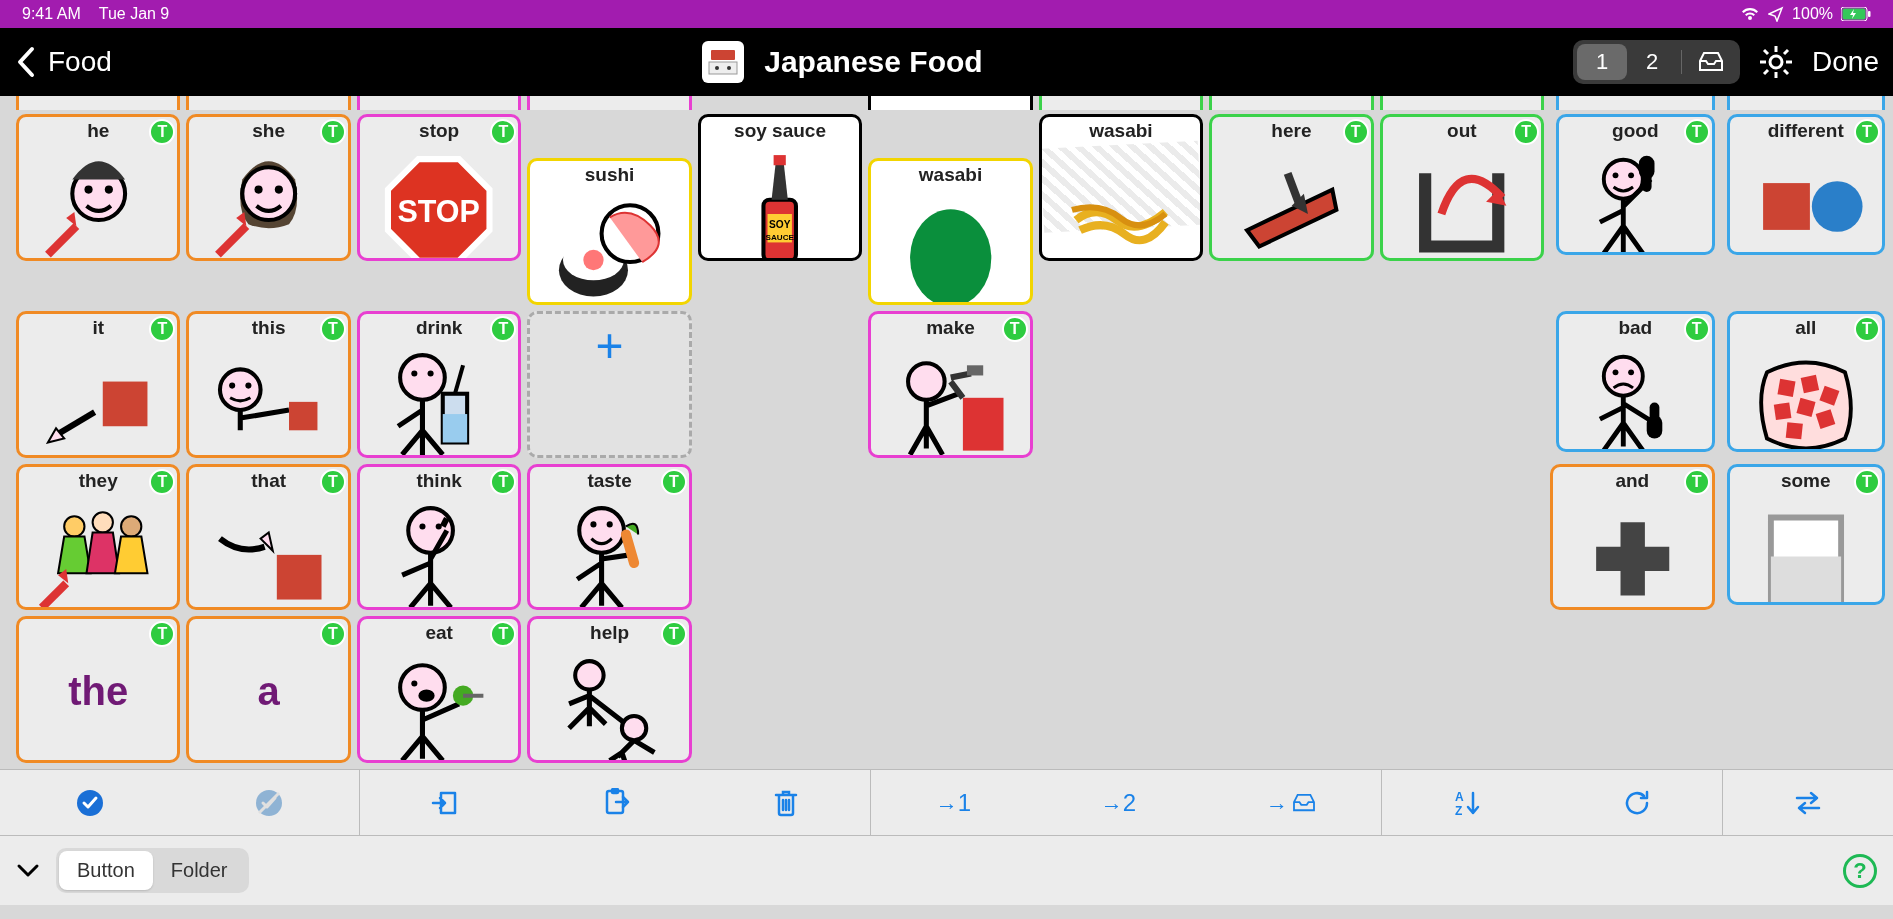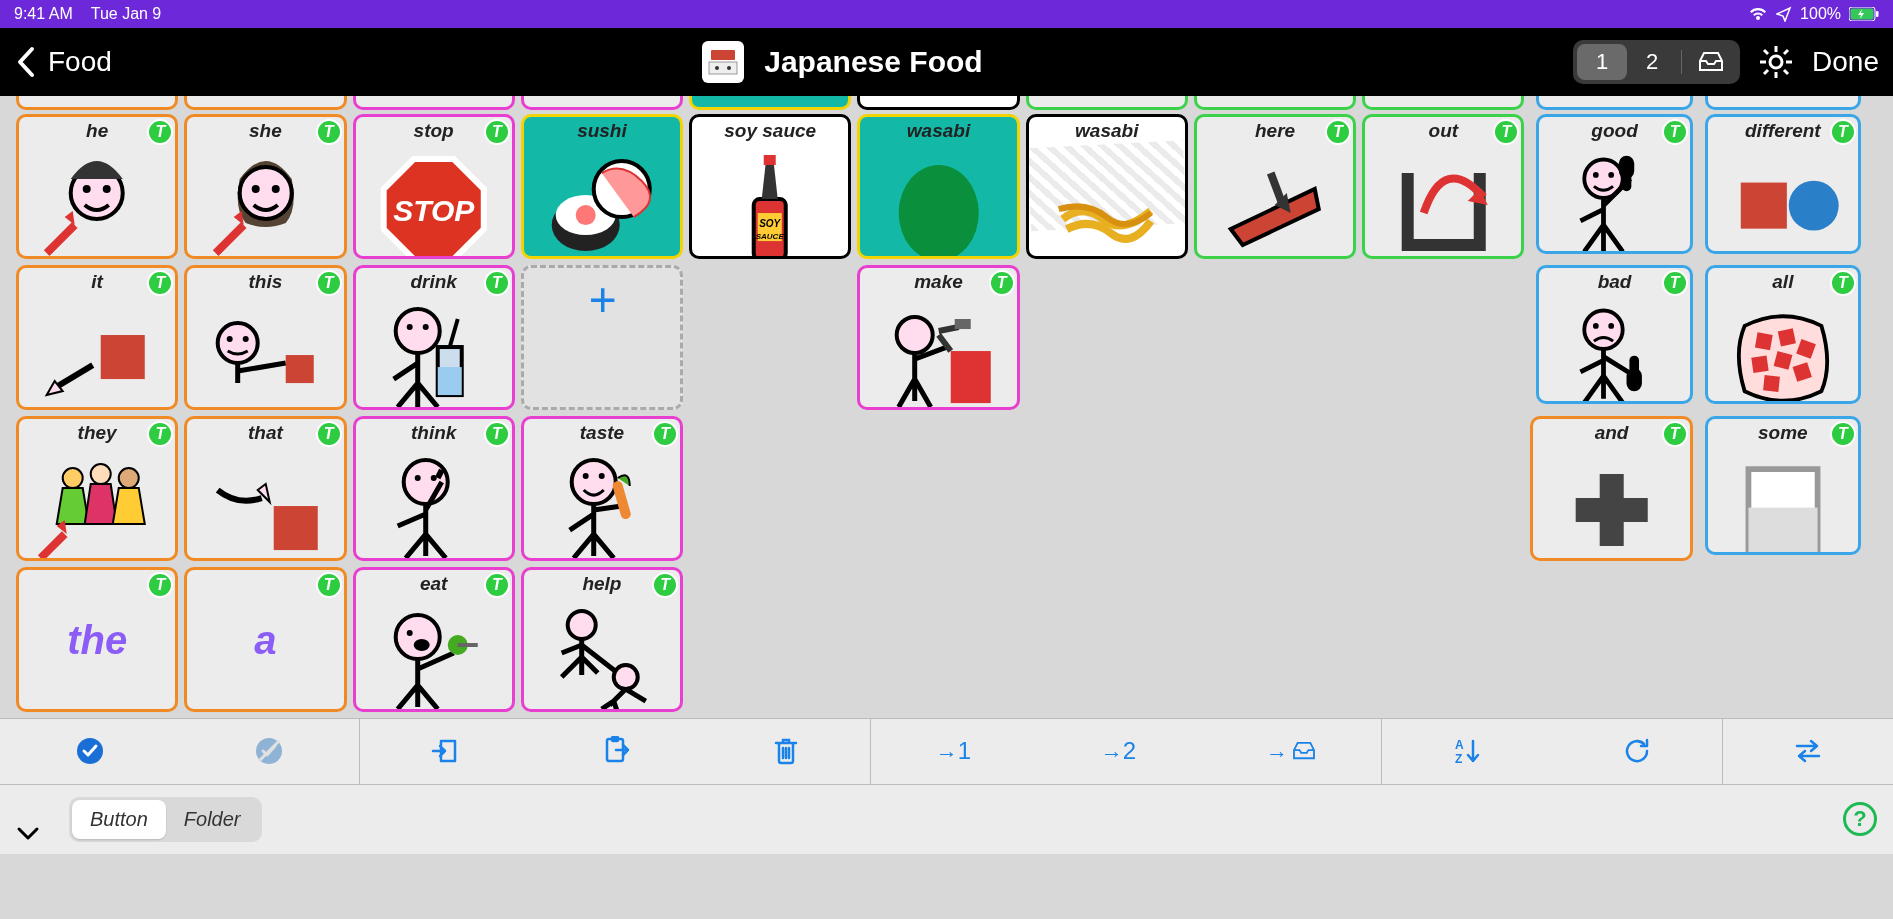--- a/index.html
+++ b/index.html
@@ -1,36 +1,36 @@
 <!DOCTYPE html>
 <html><head>
 <meta charset="utf-8">
 <style>
   * { box-sizing: border-box; margin: 0; padding: 0; }
   html, body { width: 100%; height: 100%; font-family: -apple-system, Helvetica, Arial, sans-serif; background: #d8d8d8; }
-  .status-bar { background: #6d28d9; color: #fff; height: 28px; display: flex; align-items: center; padding: 0 14px; font-size: 16px; justify-content: space-between; }
+  .status-bar { background: #a21caf; color: #fff; height: 28px; display: flex; align-items: center; padding: 0 22px; font-size: 16px; justify-content: space-between; }
   .status-left { display: flex; gap: 18px; font-weight: 500; }
   .status-right { display: flex; align-items: center; gap: 8px; font-weight: 500; }
   .battery-icon { display: inline-flex; align-items: center; }
   .nav-bar { background: #000; color: #fff; height: 68px; display: flex; align-items: center; padding: 0 14px; justify-content: space-between; }
   .nav-left { display: flex; align-items: center; gap: 4px; cursor: pointer; }
   .nav-left .chev { font-size: 34px; line-height: 1; }
   .nav-left .label { font-size: 28px; margin-left: 8px; }
   .nav-center { display: flex; align-items: center; gap: 20px; }
   .nav-center .title { font-size: 30px; font-weight: 600; }
   .nav-center .icon-tile { width: 42px; height: 42px; background: #fff; border-radius: 6px; display: flex; align-items: center; justify-content: center; font-size: 10px; }
   .nav-right { display: flex; align-items: center; gap: 18px; }
   .view-seg { background: #3a3a3a; border-radius: 10px; display: flex; align-items: center; padding: 4px; height: 44px; }
   .view-seg .seg-btn { color: #fff; font-size: 22px; width: 50px; height: 36px; display: flex; align-items: center; justify-content: center; border-radius: 8px; cursor: pointer; }
   .view-seg .seg-btn.active { background: #6a6a6a; }
   .view-seg .divider { width: 1px; height: 24px; background: #666; margin: 0 4px; }
   .gear-icon { width: 36px; height: 36px; cursor: pointer; }
   .done-btn { font-size: 28px; cursor: pointer; }
 
-  .grid-area { padding: 0 32px 6px 16px; font-style: italic; }
+  .grid-area { padding: 0 8px 6px 16px; }
   .peek-row { display: grid; grid-template-columns: repeat(11, 1fr); gap: 6px; height: 14px; overflow: hidden; margin-bottom: 4px; }
   .peek-cell { border: 3px solid transparent; border-top: none; border-radius: 0 0 10px 10px; background: #ececec; }
   .grid { display: grid; grid-template-columns: repeat(11, 1fr); gap: 6px; }
   .cell {
     position: relative;
     border: 3px solid #999;
     border-radius: 10px;
     background: #ececec;
     aspect-ratio: 1.12 / 1;
     display: flex;
@@ -45,44 +45,44 @@
   .cell .pic { flex: 1; display: flex; align-items: center; justify-content: center; width: 100%; position: relative; }
   .cell.empty { visibility: hidden; }
   .cell.add { border: 3px dashed #aaa; background: #e2e2e2; }
   .cell.add .plus { font-size: 48px; color: #1a82e8; font-weight: 300; }
   .badge-t {
     position: absolute; top: 2px; right: 2px; width: 26px; height: 26px;
     background: #2ecc40; border: 2px solid #fff; border-radius: 50%;
     color: #fff; font-weight: 700; font-size: 16px; display: flex;
     align-items: center; justify-content: center; z-index: 2;
   }
-  .cell.big-text .label { font-size: 40px; font-weight: 600; color:#8b5cf6; margin-top: auto; margin-bottom: auto; }
+  .cell.big-text .label { font-size: 40px; font-weight: 600; color:#701a75; margin-top: auto; margin-bottom: auto; }
   .cell.noodles { background: #fff; border-color: #000; }
   .cell.noodles::before {
     content:""; position:absolute; left:0; right:0; top:50%; height:60%;
     background: repeating-linear-gradient(45deg, rgba(0,0,0,0.08) 0 6px, transparent 6px 12px);
     transform: translateY(-50%) rotate(-3deg);
   }
 
   .c-orange { border-color: #f08a24; }
   .c-pink   { border-color: #e83fd1; }
-  .c-yellow { border-color: #f2d500; background: #14b8a6; }
+  .c-yellow { border-color: #f2d500; background: #ffffff; margin-top: 44px; }
   .c-black  { border-color: #000; background: #fff; }
   .c-green  { border-color: #3bd24a; }
   .c-blue   { border-color: #3aa6e8; margin-left: 6px; }
 
   .toolbar { background: #ececec; border-top: 1px solid #bbb; height: 66px; display: flex; align-items: stretch; }
   .tb-group { display: flex; align-items: center; justify-content: space-around; border-right: 1px solid #bbb; }
   .tb-group:last-child { border-right: none; }
   .tb-btn { color: #1a82e8; font-size: 24px; display:flex; align-items:center; justify-content:center; cursor:pointer; padding: 0 14px; }
   .tb-btn.solid-blue svg { fill:#1a6fd6; }
   .tb-btn.muted svg { fill:#96b8d6; }
 
   .bottom-bar { background: #ececec; border-top: 1px solid #bbb; height: 70px; display: flex; align-items: center; padding: 0 16px; justify-content: space-between; }
-  .bottom-left { display: flex; align-items: flex-end; gap: 29px; font-style: italic; }
+  .bottom-left { display: flex; align-items: center; gap: 16px; }
   .chev-down { font-size: 26px; cursor: pointer; }
   .seg2 { background: #d9d9d9; border-radius: 10px; display: flex; padding: 3px; }
   .seg2 .opt { padding: 8px 18px; font-size: 20px; border-radius: 8px; cursor: pointer; color:#333;}
   .seg2 .opt.active { background: #fff; box-shadow: 0 1px 2px rgba(0,0,0,0.15); font-weight:500;}
   .search-input { flex: 1; margin: 0 20px; height: 40px; border: none; background: transparent; font-size: 18px; }
   .help-btn { width: 34px; height: 34px; border: 3px solid #1db954; color: #1db954; border-radius: 50%; display:flex; align-items:center; justify-content:center; font-size:22px; font-weight:700; cursor:pointer;}
 
   svg { display:block; }
 </style>
 </head>

